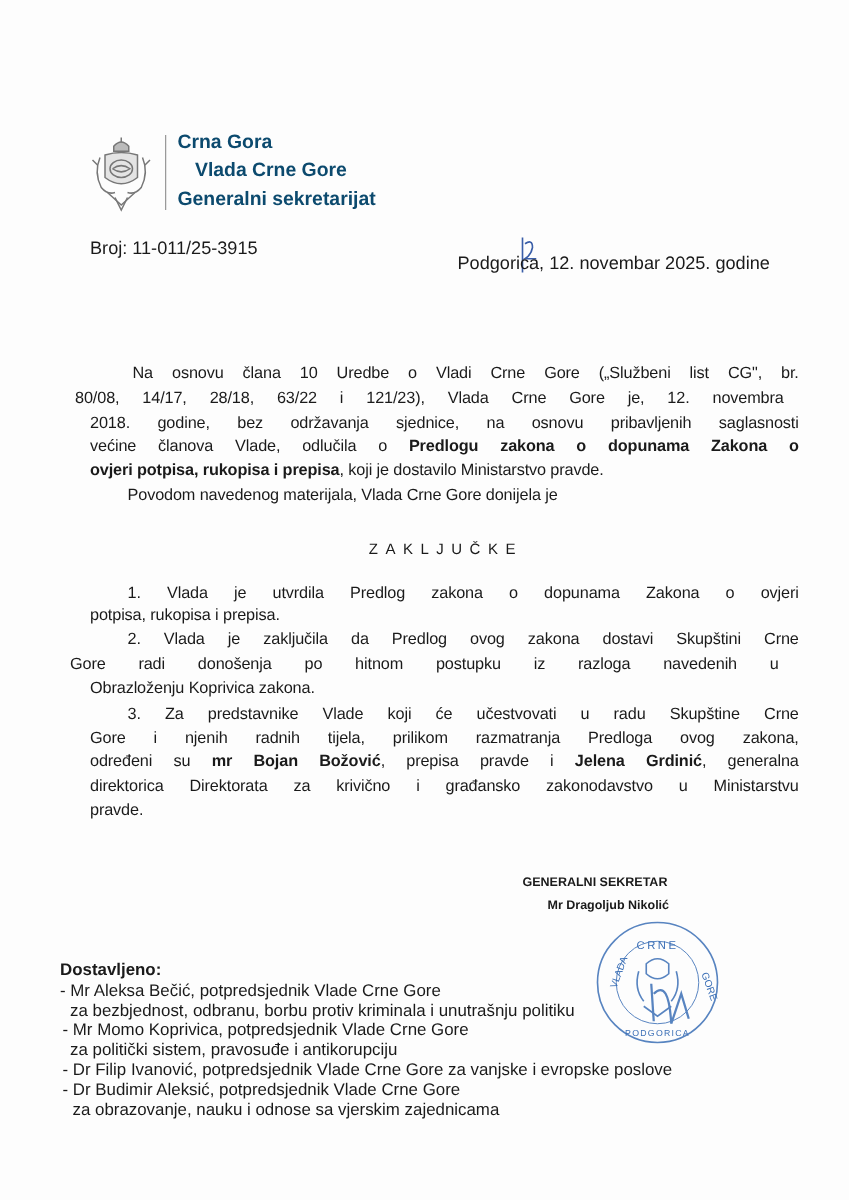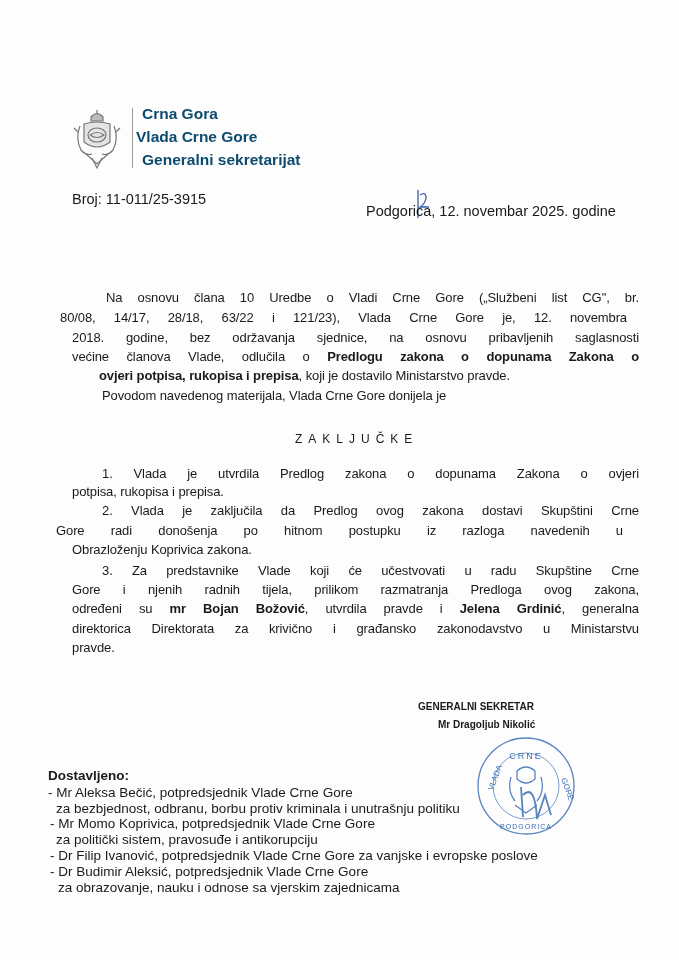--- a/index.html
+++ b/index.html
@@ -34,21 +34,21 @@
       <path d="M12 16 Q25 12 38 16 L38 34 Q25 44 12 34 Z" fill="#e4e4e4"></path>
       <ellipse cx="25" cy="27" rx="9" ry="7"></ellipse>
       <path d="M18 27 Q25 22 32 27 Q25 32 18 27"></path>
       <path d="M14 46 L25 56 L36 46"></path>
       <path d="M20 50 L25 60 L30 50"></path>
       <path d="M6 24 L2 20 M44 24 L48 20"></path>
     </g>
   </svg>
   <div class="vbar"></div>
   <div class="abs hdr" style="left:142px; top:105px;">Crna Gora</div>
-  <div class="abs hdr" style="left:136px; top:128px;">Vlada Crne Gore</div>
+  <div class="abs hdr" style="left:156px; top:128px;">Vlada Crne Gore</div>
   <div class="abs hdr" style="left:142px; top:151px;">Generalni sekretarijat</div>
 </div>
 
 <div class="abs meta" style="left:72px; top:191px;">Broj: 11-011/25-3915</div>
 <svg class="ink" viewBox="0 0 20 30">
   <path d="M2 1 L2 29" stroke="#3a5ea8" stroke-width="1.3" fill="none"></path>
   <path d="M4 6 Q10 2 10 9 Q9 15 4 18 L13 18" stroke="#3a5ea8" stroke-width="1.3" fill="none"></path>
 </svg>
 <div class="abs meta" style="left:366px; top:203px;">Podgorica, 12. novembar 2025. godine</div>
 
@@ -58,21 +58,21 @@
     </div>
   <div class="abs body" style="left:60px; top:310px; width:567px;">
       <div class="just">80/08, 14/17, 28/18, 63/22 i 121/23), Vlada Crne Gore je, 12. novembra</div>
     </div>
   <div class="abs body" style="left:72px; top:330px; width:567px;">
       <div class="just">2018. godine, bez održavanja sjednice, na osnovu pribavljenih saglasnosti</div>
     </div>
   <div class="abs body" style="left:72px; top:349px; width:567px;">
     <div class="just"><span>većine članova Vlade, odlučila o </span><b>Predlogu zakona o dopunama Zakona o</b></div>
   </div>
-  <div class="abs body" style="left:72px; top:368px;margin-left:27px;">
+  <div class="abs body" style="left:72px; top:368px;">
     <b>ovjeri potpisa, rukopisa i prepisa</b><span>, koji je dostavilo Ministarstvo pravde.</span>
   </div>
   <div class="abs body" style="left:102px; top:388px;">Povodom navedenog materijala, Vlada Crne Gore donijela je</div>
 </div>
 
 <div class="abs title" style="left:295px; top:432px;">ZAKLJUČKE</div>
 
 <div>
   <div>
     <div class="abs body" style="left:102px; top:466px; width:537px;">
@@ -90,21 +90,21 @@
     <div class="abs body" style="left:72px; top:542px;">Obrazloženju Koprivica zakona.</div>
   </div>
   <div>
     <div class="abs body" style="left:102px; top:563px; width:537px;">
         <div class="just">3. Za predstavnike Vlade koji će učestvovati u radu Skupštine Crne</div>
       </div>
     <div class="abs body" style="left:72px; top:582px; width:567px;">
         <div class="just">Gore i njenih radnih tijela, prilikom razmatranja Predloga ovog zakona,</div>
       </div>
     <div class="abs body" style="left:72px; top:601px; width:567px;">
-      <div class="just"><span>određeni su </span><b>mr Bojan Božović</b><span>, utvrdila pravde i </span><b>Jelena Grdinić</b><span>, generalna</span></div>
+      <div class="just"><span>određeni su </span><b>mr Bojan Božović</b><span>, prepisa pravde i </span><b>Jelena Grdinić</b><span>, generalna</span></div>
     </div>
     <div class="abs body" style="left:72px; top:621px; width:567px;">
         <div class="just">direktorica Direktorata za krivično i građansko zakonodavstvo u Ministarstvu</div>
       </div>
     <div class="abs body" style="left:72px; top:640px;">pravde.</div>
   </div>
 </div>
 
 <div>
   <div class="abs sig" style="left:418px; top:701px;">GENERALNI SEKRETAR</div>

